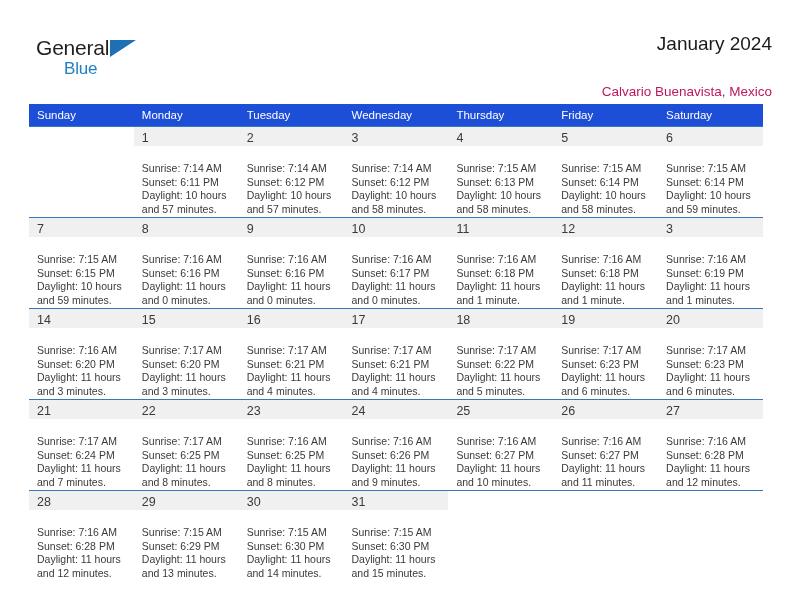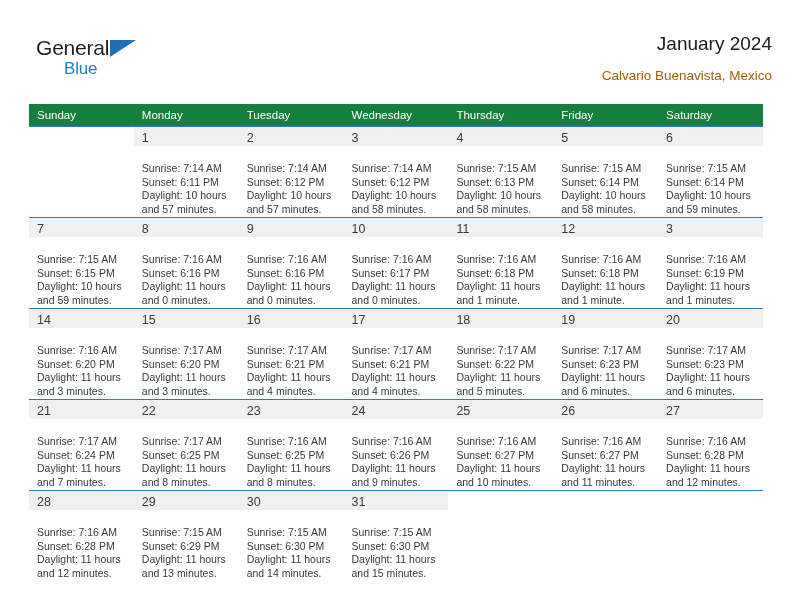--- a/index.html
+++ b/index.html
@@ -72,40 +72,40 @@
     top: 28px;
     text-align: right;
   }
   .cal-title {
     font-size: 19px;
     color: #1a1a1a;
     line-height: 32px;
     white-space: nowrap;
   }
   .cal-subtitle {
-    margin-top: 8px;
+    margin-top: 24px;
     font-size: 13.5px;
-    color: #a16207;
+    color: #be185d;
     line-height: 16px;
     white-space: nowrap;
   }
 
   
   .calendar {
     position: absolute;
     left: 29px;
     top: 104px;
     width: 734px;
     border-collapse: collapse;
     table-layout: fixed;
   }
   .calendar col { width: 104.857px; }
 
   .calendar thead th {
-    background: #15803d;
+    background: #1d4ed8;
     color: #ffffff;
     font-size: 11.5px;
     font-weight: normal;
     text-align: left;
     padding: 5px 0 5px 8px;
     height: 20px;
     box-sizing: border-box;
     border: none;
     margin-left: 8px;
   }

